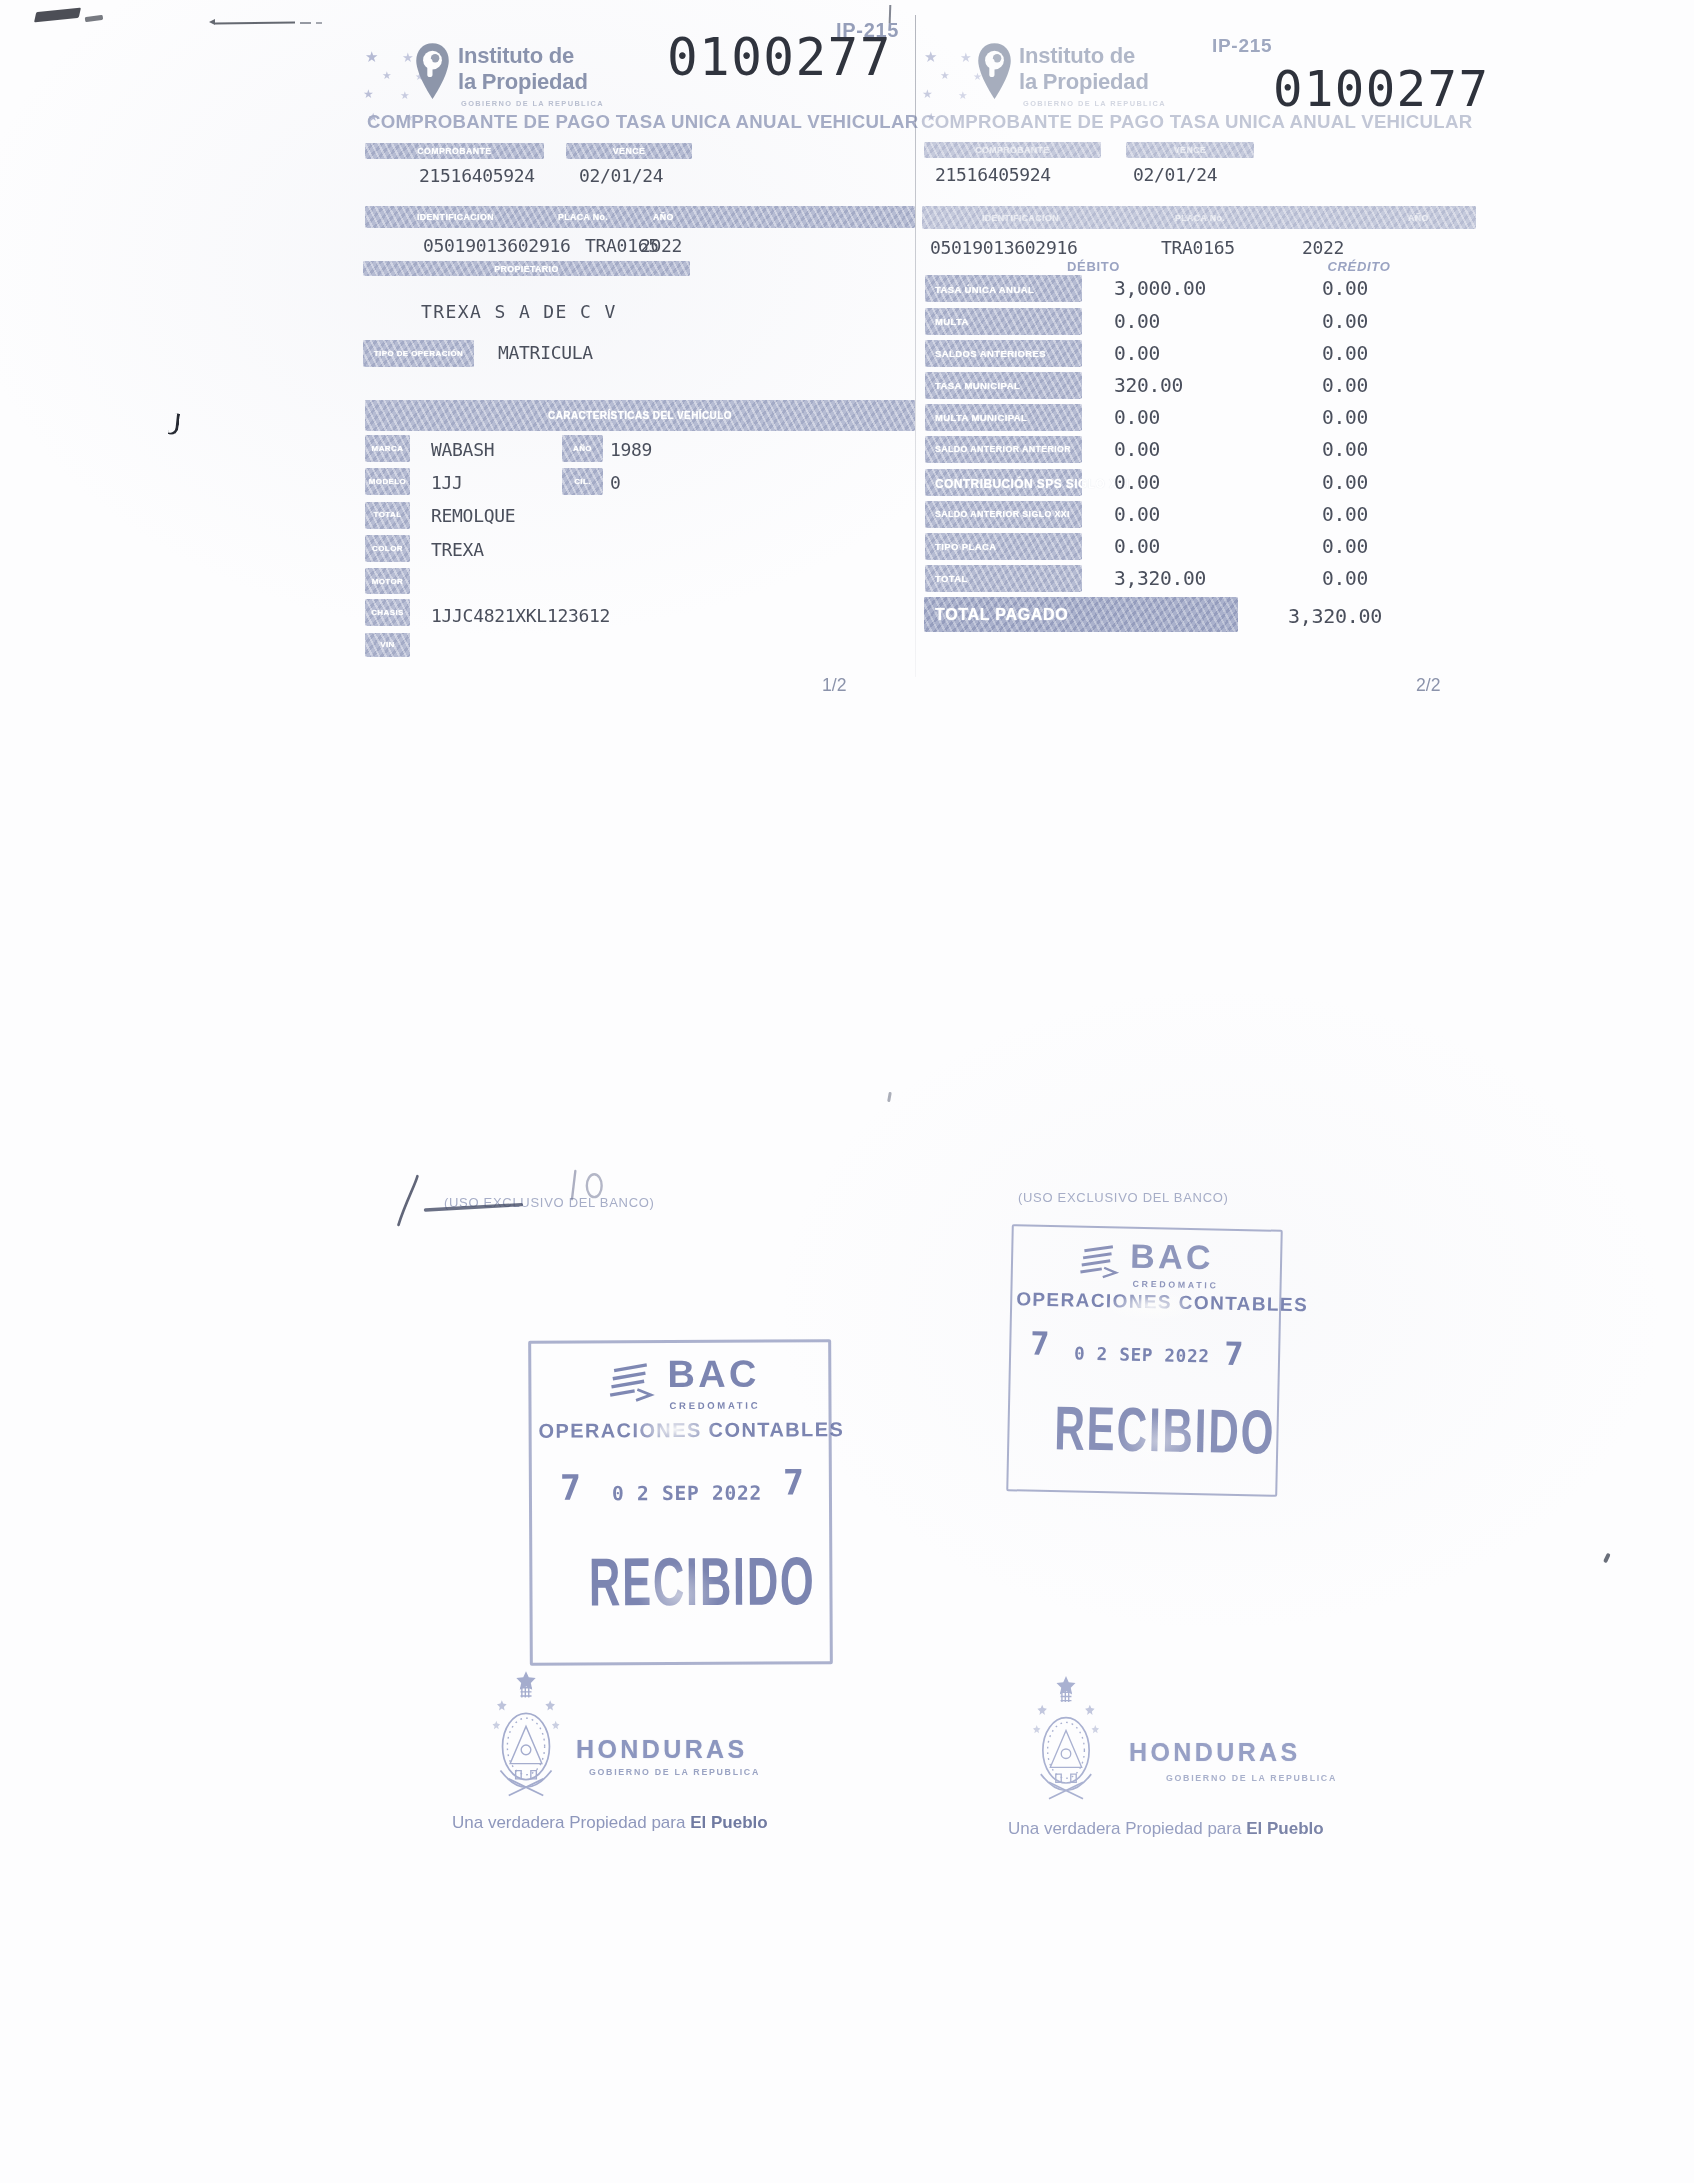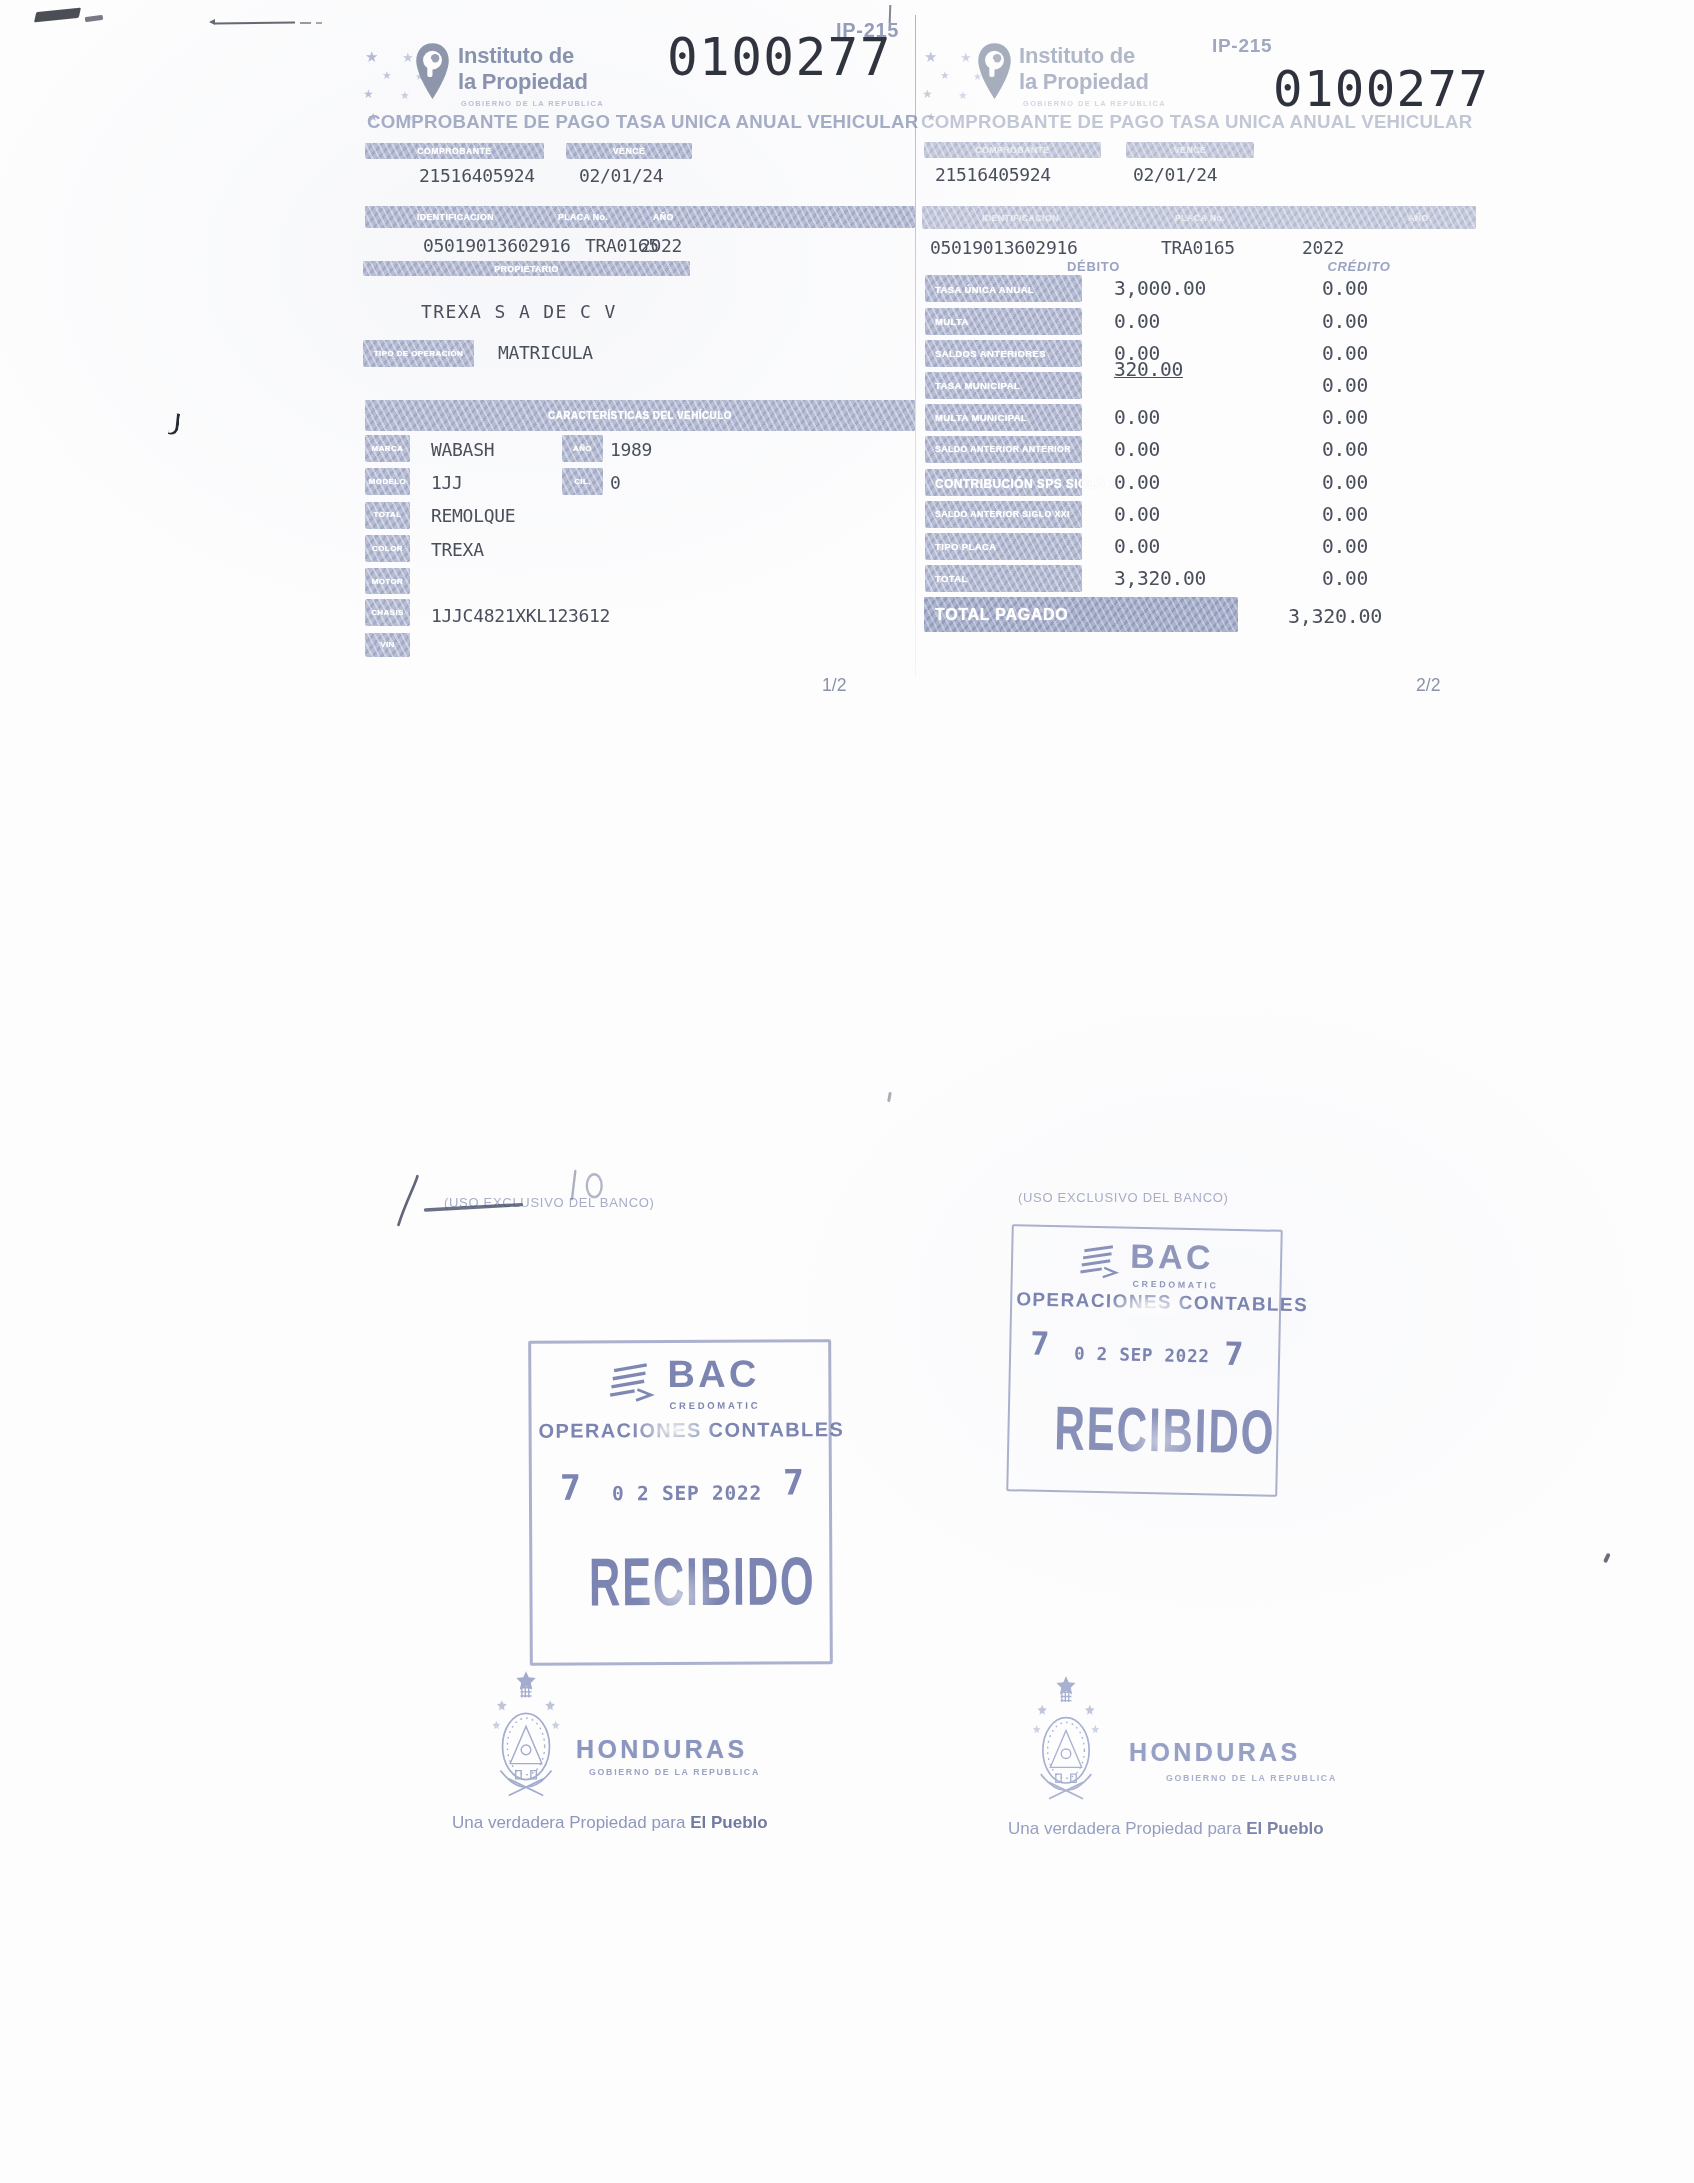--- a/index.html
+++ b/index.html
@@ -209,21 +209,21 @@
     <div class="abs dotval money" style="left:1114px;top:308px;">0.00</div>
     <div class="abs dotval money" style="left:1322px;top:308px;">0.00</div>
 
     <div class="band" style="left:925px;top:340px;width:157px;height:27px;"></div>
     <div class="abs bandlbl" style="left:935px;top:348px;font-size:9.5px;">SALDOS ANTERIORES</div>
     <div class="abs dotval money" style="left:1114px;top:340px;">0.00</div>
     <div class="abs dotval money" style="left:1322px;top:340px;">0.00</div>
 
     <div class="band" style="left:925px;top:372px;width:157px;height:27px;"></div>
     <div class="abs bandlbl" style="left:935px;top:380px;font-size:9.5px;">TASA MUNICIPAL</div>
-    <div class="abs dotval money" style="left:1114px;top:356px;text-decoration:underline;">320.00</div>
+    <div class="abs dotval money" style="left:1114px;top:372px;">320.00</div>
     <div class="abs dotval money" style="left:1322px;top:372px;">0.00</div>
 
     <div class="band" style="left:925px;top:404px;width:157px;height:27px;"></div>
     <div class="abs bandlbl" style="left:935px;top:412px;font-size:9.5px;">MULTA MUNICIPAL</div>
     <div class="abs dotval money" style="left:1114px;top:404px;">0.00</div>
     <div class="abs dotval money" style="left:1322px;top:404px;">0.00</div>
 
     <div class="band" style="left:925px;top:436px;width:157px;height:27px;"></div>
     <div class="abs bandlbl" style="left:935px;top:444px;font-size:8.8px;">SALDO ANTERIOR ANTERIOR</div>
     <div class="abs dotval money" style="left:1114px;top:436px;">0.00</div>

